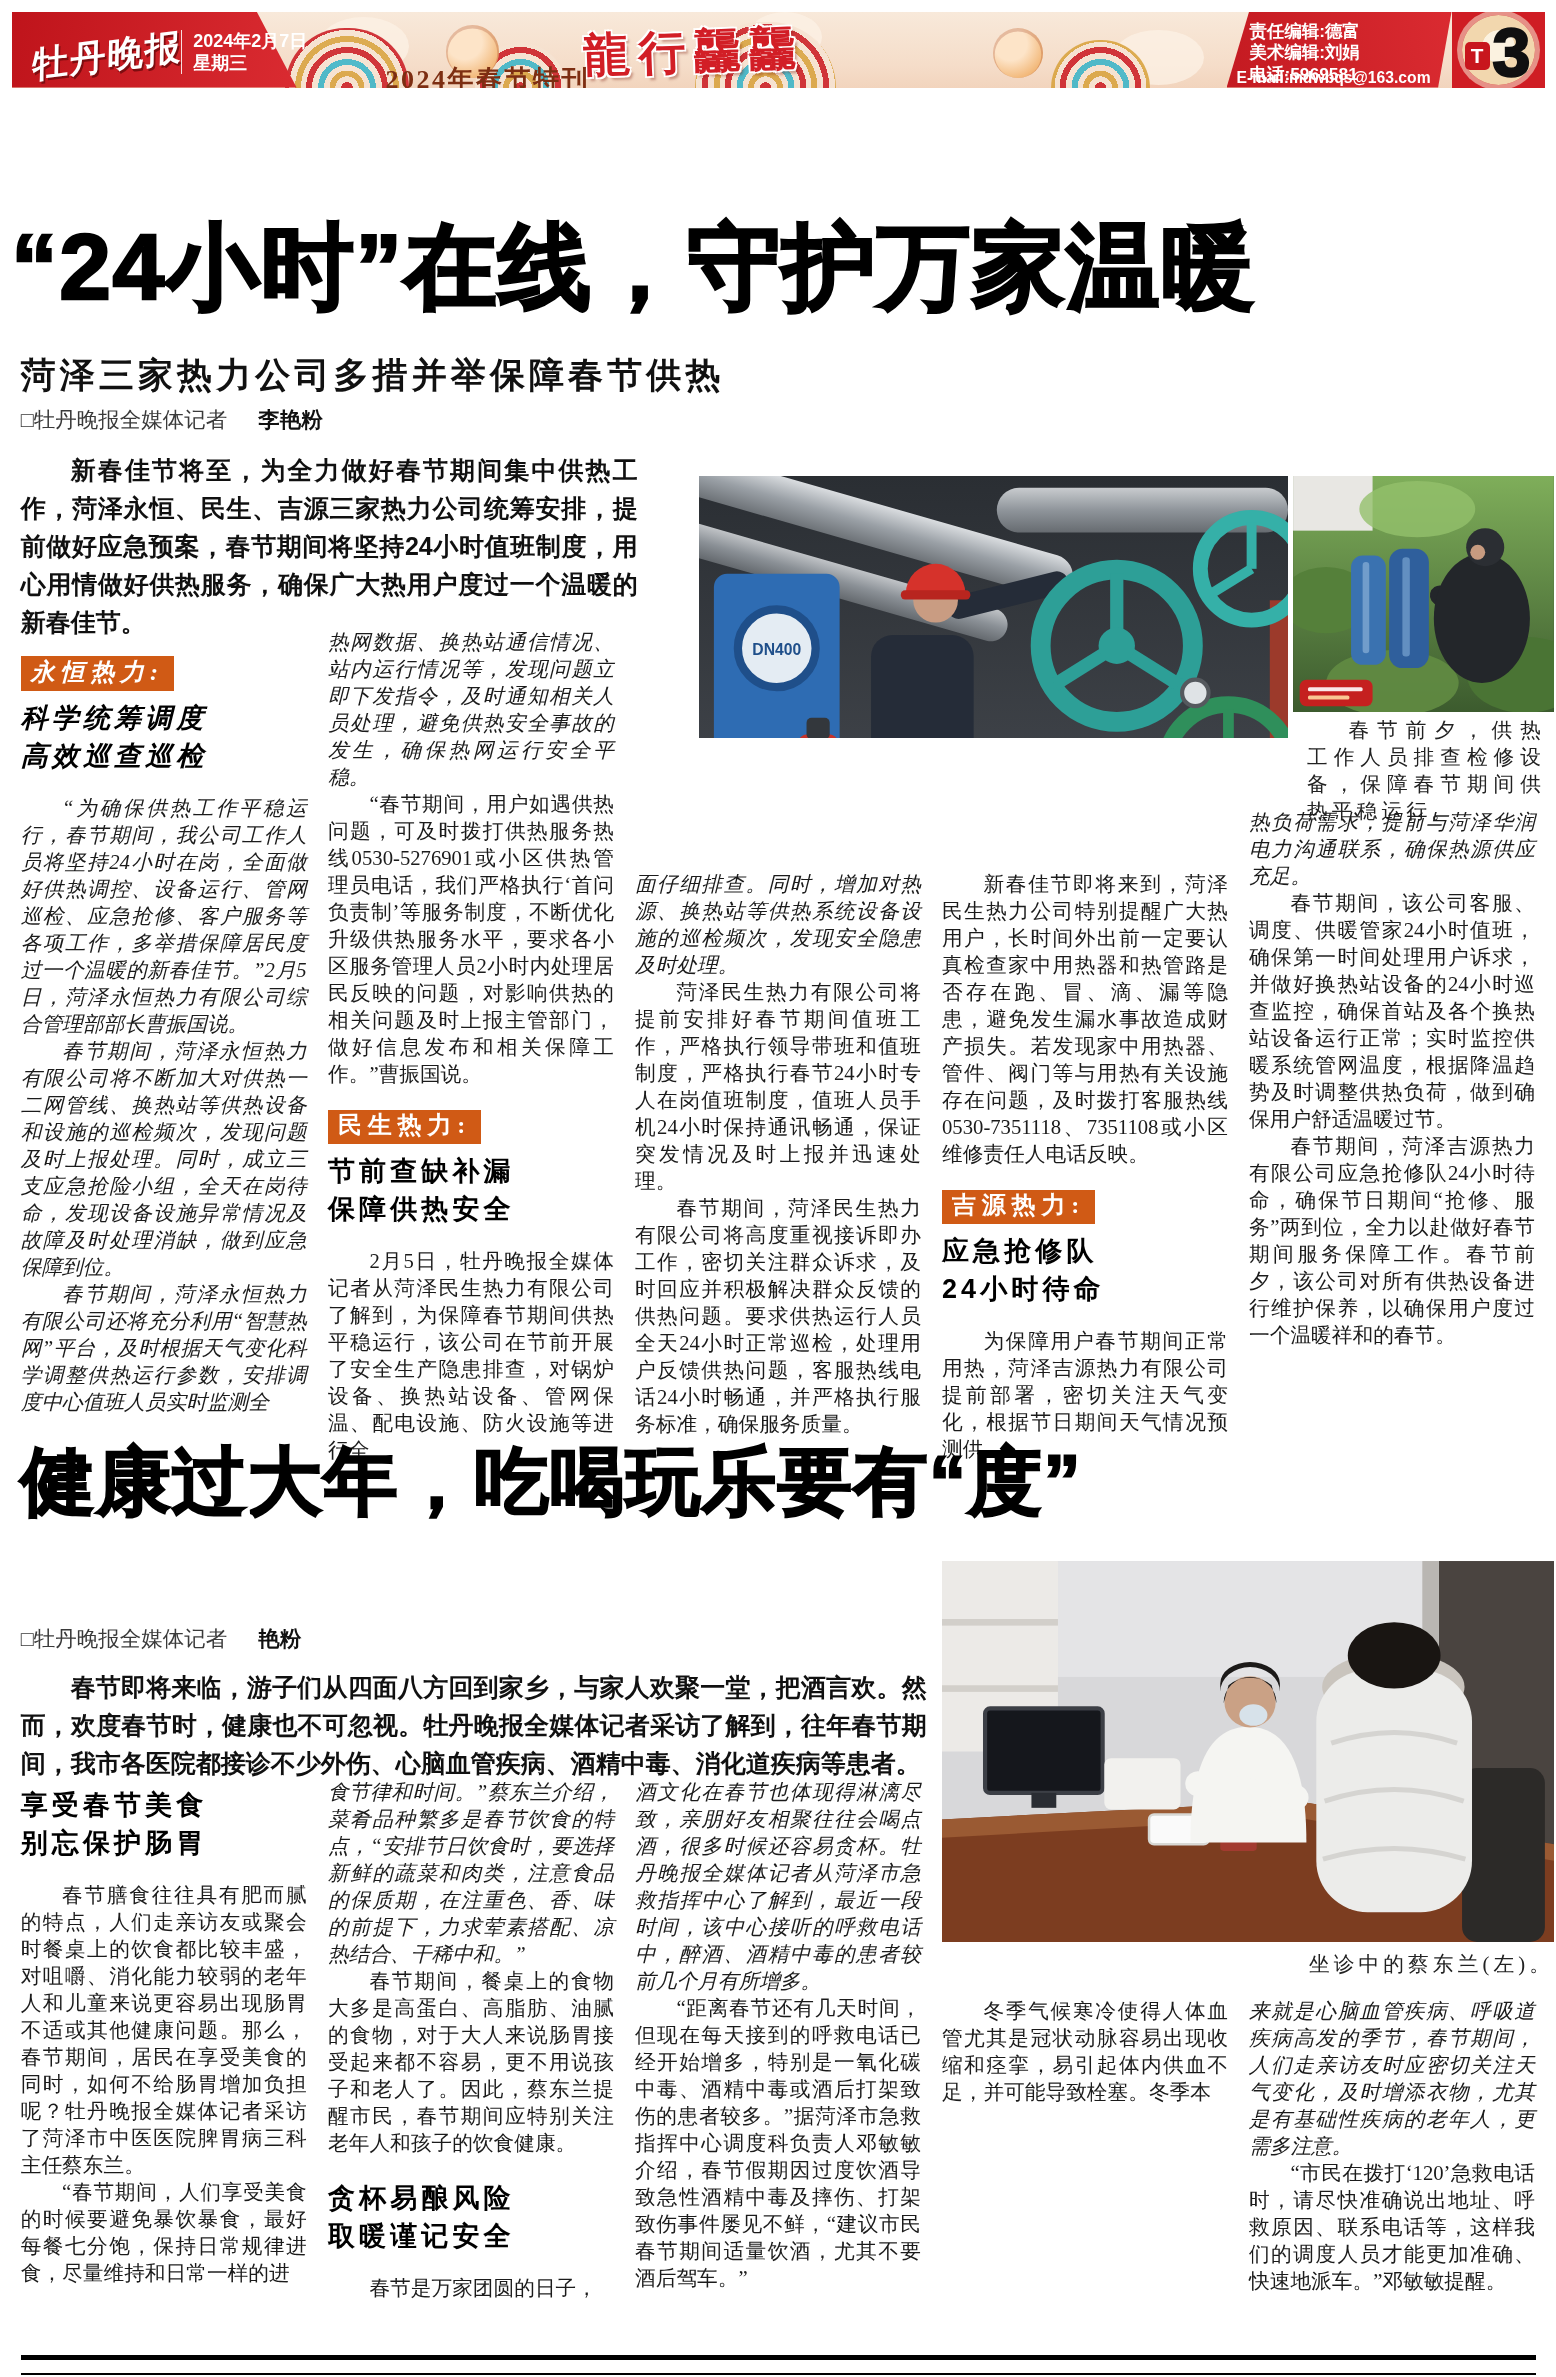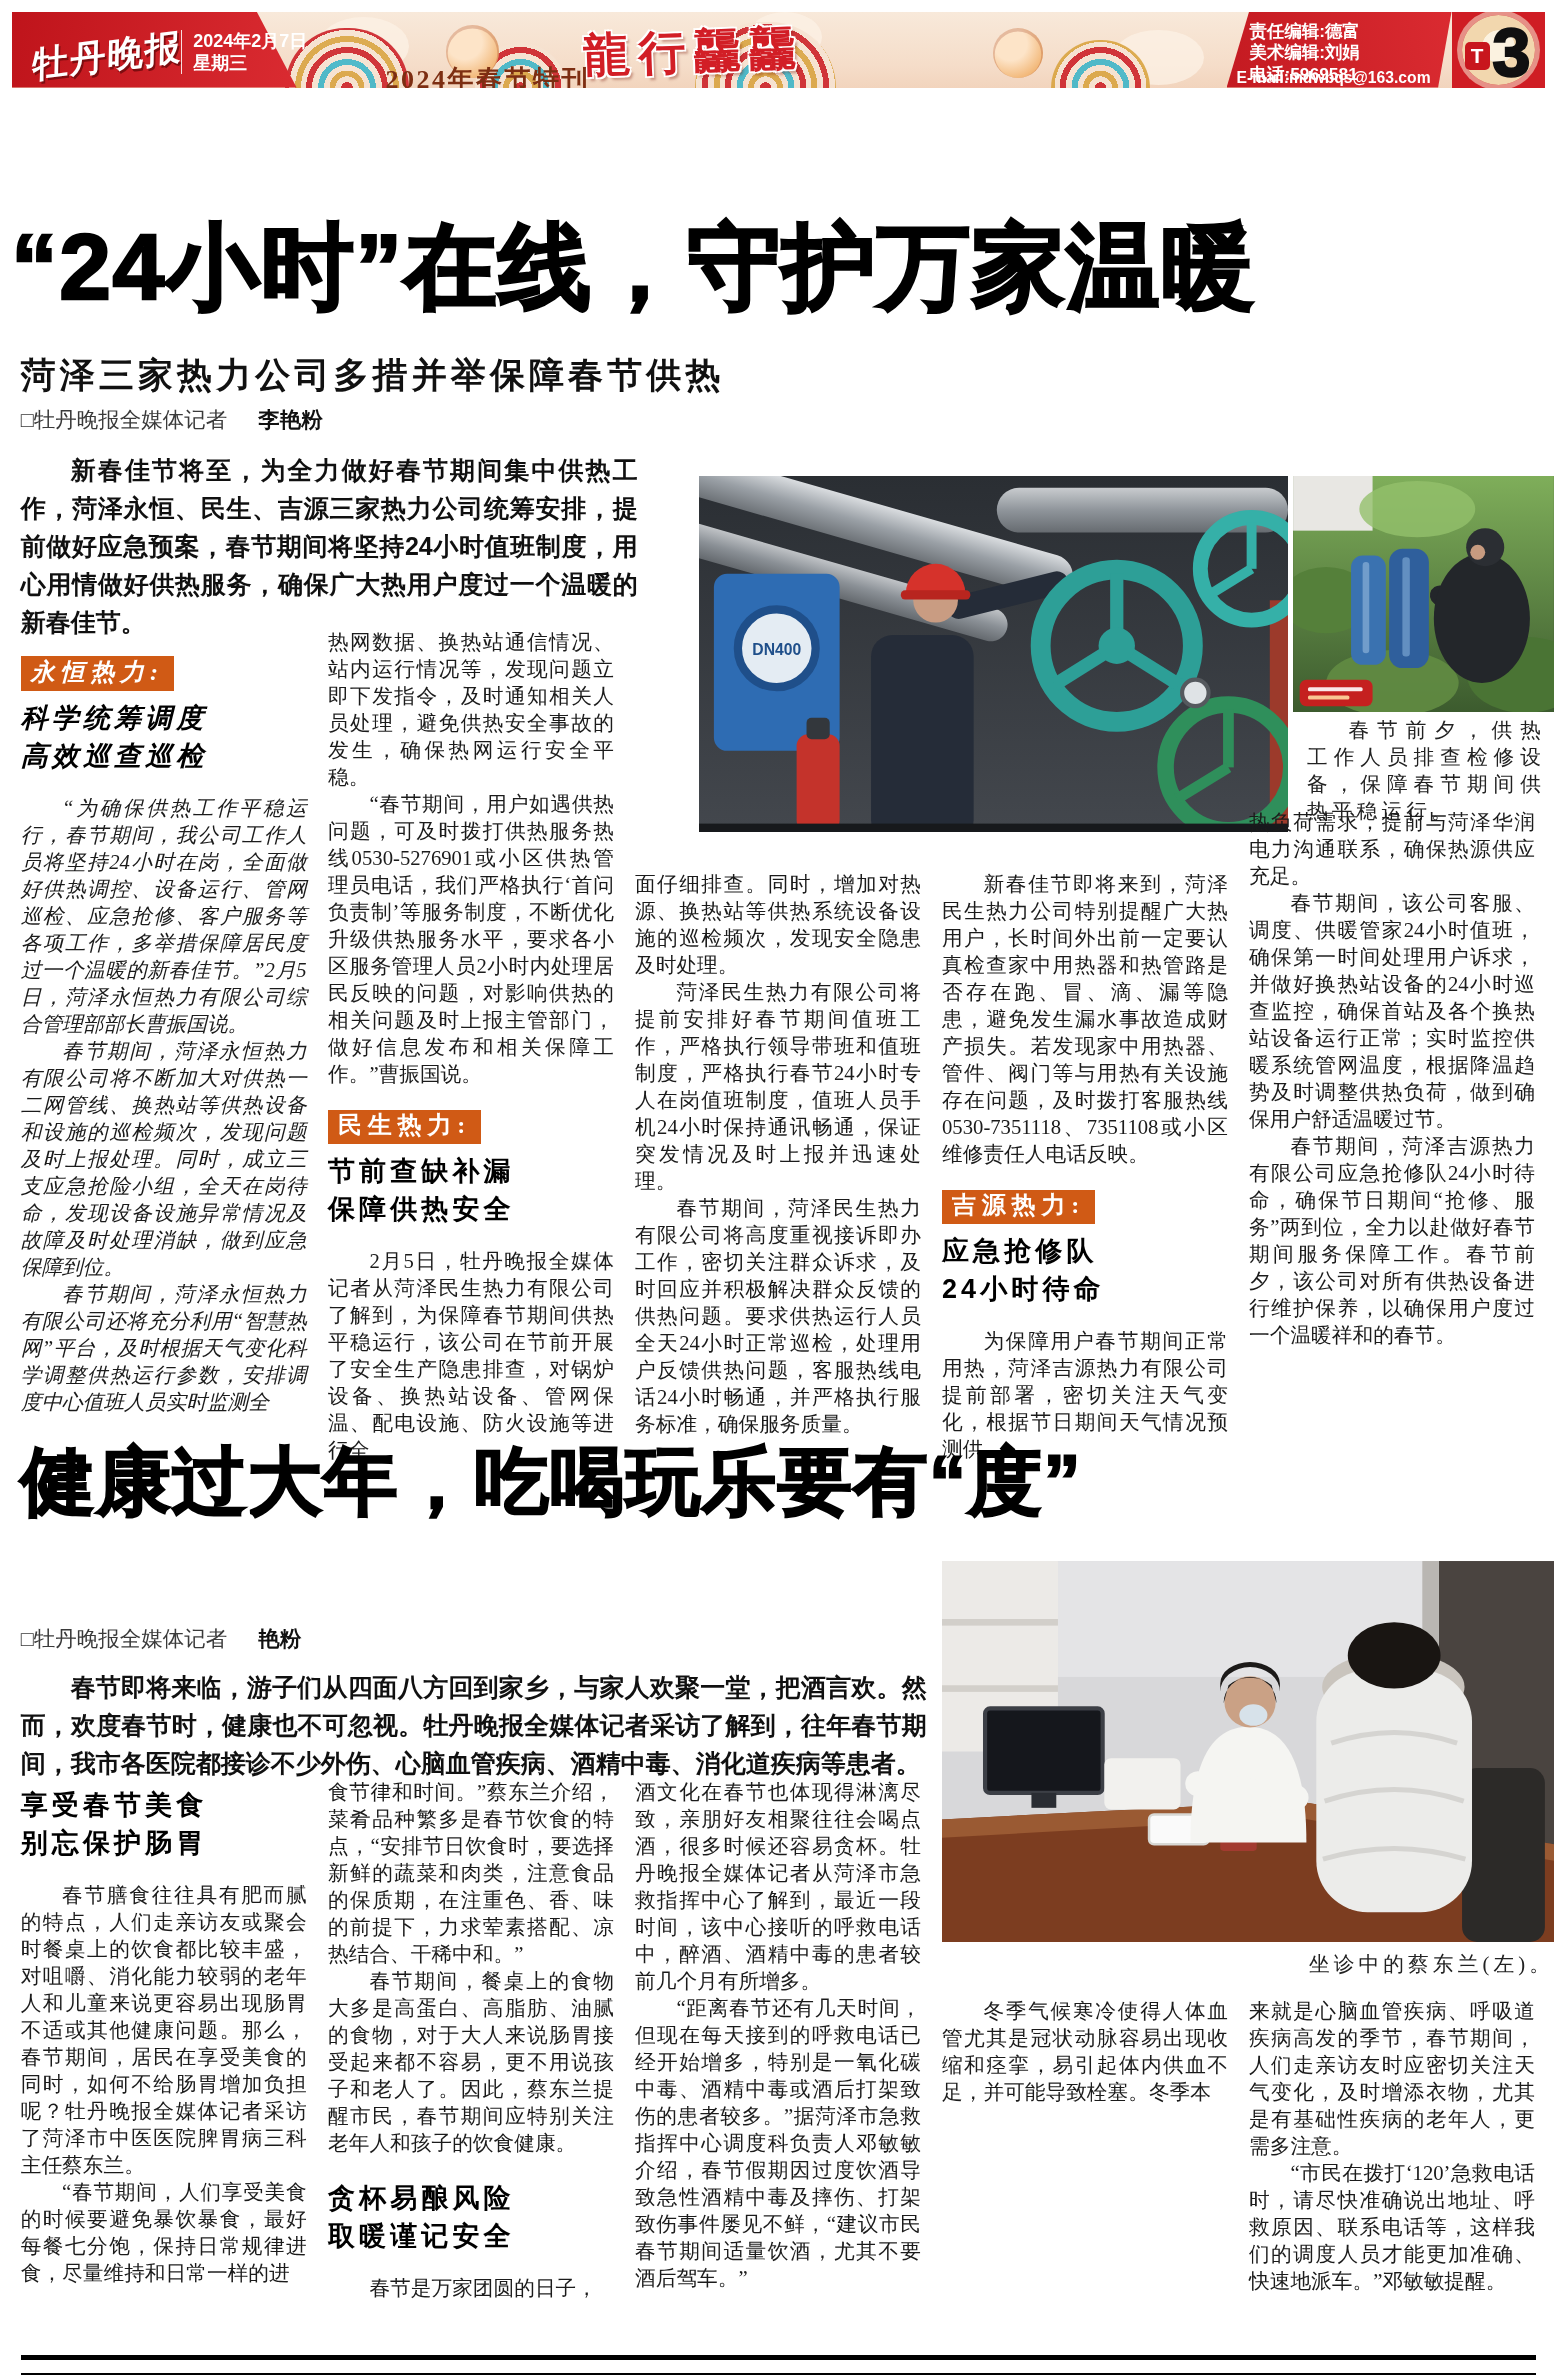--- a/index.html
+++ b/index.html
@@ -41,21 +41,21 @@
      -webkit-text-stroke:2.5px #101010;}
 
   
   .headline{font-weight:700;color:#000;-webkit-text-stroke:2.5px #000;letter-spacing:1.7px;white-space:nowrap;}
   .subhead{font-size:35px;font-weight:700;color:#111;letter-spacing:4.1px;white-space:nowrap;}
   .byline{font-size:21.5px;color:#3a3a3a;}
   .byline .author{font-family:"Liberation Sans","DejaVu Sans",sans-serif;font-weight:700;color:#111;margin-left:31px;}
   .intro{font-size:25px;line-height:38px;font-weight:700;color:#101010;text-align:justify;text-indent:2em;}
   .col{width:286px;font-size:20.7px;line-height:27px;text-align:justify;color:#1b1b1b;}
   .col p{margin:0;text-indent:2em;}
-  .col p.cont{text-indent:0;}
+  .col p.cont{text-indent:0;font-style:italic;}
   .col p + p{margin-top:0;}
   .sec-label{display:inline-block;background:#d05a15;color:#fff;font-size:24px;font-weight:700;
      letter-spacing:5.8px;padding:2.5px 10px 5px 10px;}
   .sec-title{font-size:27px;line-height:38px;font-weight:700;letter-spacing:4.1px;color:#000;
      font-family:"Liberation Sans","DejaVu Sans",sans-serif;}
   .sec-gap{margin-top:21.5px;}
   .body-gap{margin-top:20px !important;}
   .caption{font-size:20.7px;line-height:27px;letter-spacing:4.1px;text-align:justify;text-indent:2em;color:#222;}
   .caption2{font-size:20.7px;letter-spacing:4.1px;color:#222;text-align:right;}
   .photo{position:absolute;overflow:hidden;background:#222;}
@@ -98,21 +98,21 @@
     <div class="pagenum sans">3</div>
   </div>
 
   <div class="abs headline sans" style="left:11px;top:205px;font-size:93px;">“24小时”在线，守护万家温暖</div>
   <div class="abs subhead sans" style="left:20.7px;top:352px;">菏泽三家热力公司多措并举保障春节供热</div>
   <div class="abs byline" style="left:20.7px;top:405px;">
     <span>□牡丹晚报全媒体记者</span><span class="author">李艳粉</span>
   </div>
   <div class="abs intro sans" style="left:20.7px;top:451px;width:617px;">新春佳节将至，为全力做好春节期间集中供热工作，菏泽永恒、民生、吉源三家热力公司统筹安排，提前做好应急预案，春节期间将坚持24小时值班制度，用心用情做好供热服务，确保广大热用户度过一个温暖的新春佳节。</div>
 
-  <div class="photo" style="left:699px;top:476px;width:589px;height:356px;">
+  <div class="photo" style="left:699px;top:476px;width:589px;height:262px;">
     <svg width="589" height="366" viewBox="0 0 712 442">
       <defs>
         <linearGradient id="bgd" x1="0" y1="0" x2="0" y2="1">
           <stop offset="0" stop-color="#2a2e33"></stop>
             <stop offset="1" stop-color="#44484e"></stop>
         </linearGradient>
         <linearGradient id="silver" x1="0" y1="0" x2="0" y2="1">
           <stop offset="0" stop-color="#dadde0"></stop>
             <stop offset=".5" stop-color="#9aa0a6"></stop>
             <stop offset="1" stop-color="#6d7277"></stop>

